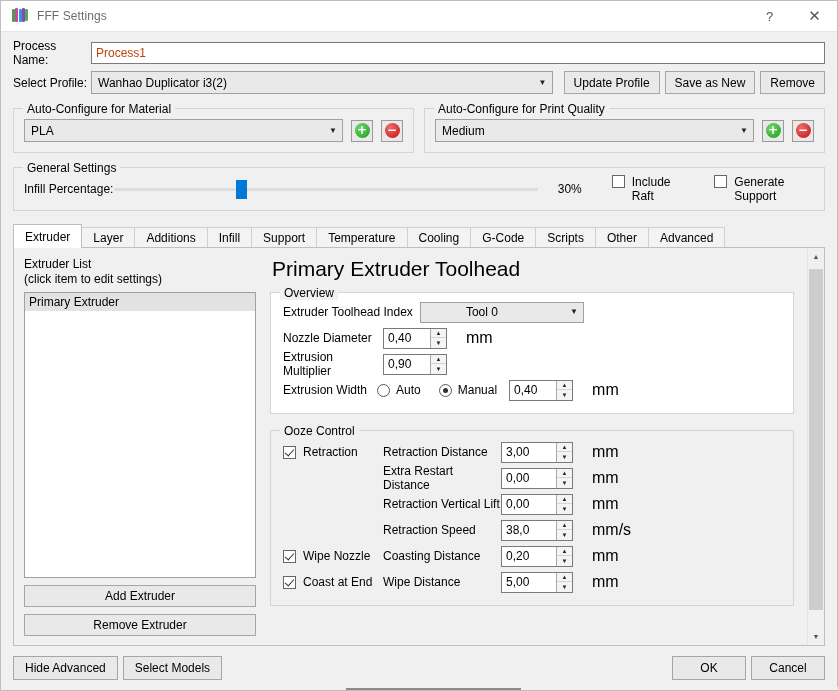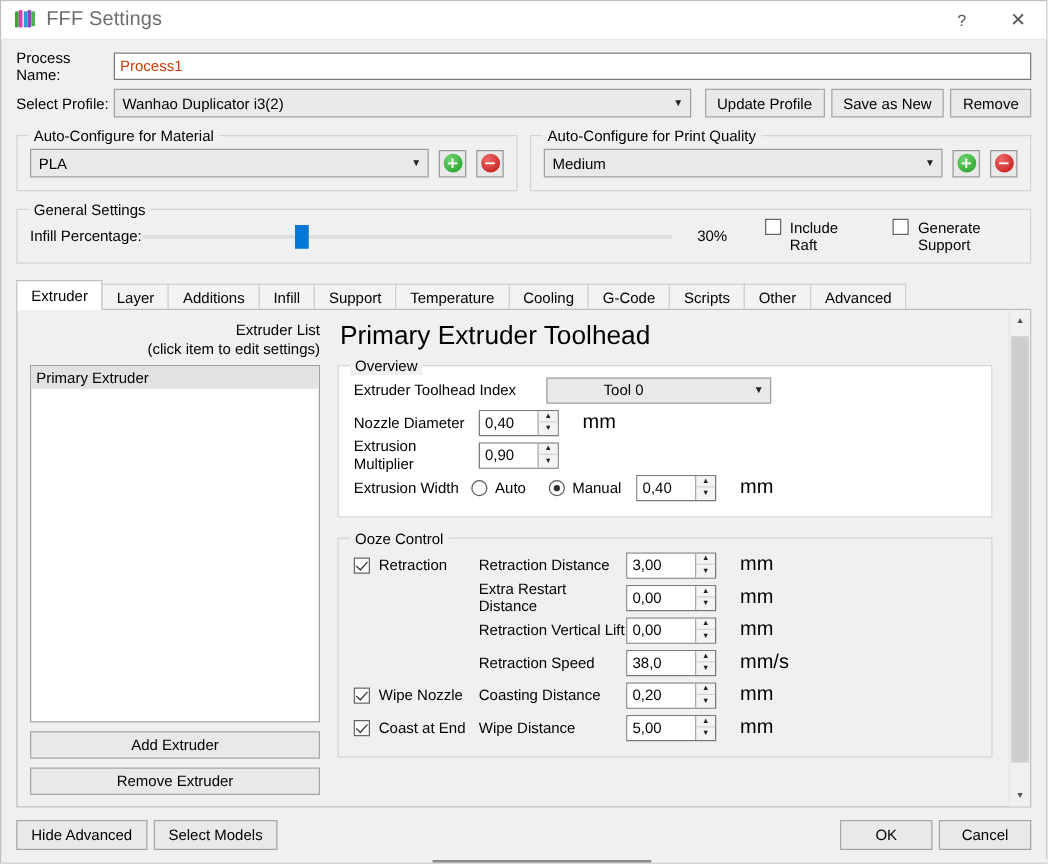--- a/index.html
+++ b/index.html
@@ -35,21 +35,21 @@
   }
   .app-icon i {
     position: absolute; top: 1px; display:block; width: 3px; border-radius: 1px;
   }
   .app-icon i:nth-child(1){ left:0px; height:13px; background:#3aa93a; }
   .app-icon i:nth-child(2){ left:3px; height:14px; background:#d63fae; top:0px;}
   .app-icon i:nth-child(3){ left:7px; height:13px; background:#2d9bd6; }
   .app-icon i:nth-child(4){ left:10px; height:14px; background:#8e44c8; top:0px;}
   .app-icon i:nth-child(5){ left:13px; height:12px; background:#4caf50; }
   .title-text {
-    font-size: 16px; color: #6d6d6d; letter-spacing: 0.1px;
+    font-size: 12px; color: #6d6d6d; letter-spacing: 0.1px;
   }
   .titlebar-spacer { flex: 1 1 auto; }
   .win-btn {
     width: 45px; height: 30px;
     display: flex; align-items: center; justify-content: center;
     color: #555; font-size: 13px;
     background: transparent; border: none;
   }
   .win-btn.close { font-size: 15px; color: #555; }
 
@@ -211,21 +211,21 @@
   .tab-content {
     flex: 1 1 auto;
     display: flex;
     padding: 9px 0 9px 10px;
     min-height: 0;
     overflow: hidden;
   }
 
   
   .left-pane { width: 232px; flex: 0 0 auto; display: flex; flex-direction: column; }
-  .list-caption { text-align: right; font-size: 12px; line-height: 15px; margin-bottom: 5px; }
+  .list-caption { text-align: left; font-size: 12px; line-height: 15px; margin-bottom: 5px; }
   .listbox {
     flex: 1 1 auto;
     border: 1px solid #a0a0a0;
     background: #ffffff;
     min-height: 0;
   }
   .list-item-sel {
     background: #e2e2e2;
     padding: 2px 4px;
     font-size: 12px;
@@ -238,21 +238,21 @@
     display: flex; align-items: center; justify-content: center;
     margin-top: 7px;
   }
 
   
   .right-pane { flex: 1 1 auto; padding-left: 14px; padding-right: 13px; min-width: 0; }
   .page-title { font-size: 21px; font-weight: normal; margin: 0 0 11px 2px; color: #000; }
 
   .fld-row { display: flex; align-items: center; height: 26px; }
   .fld-label { font-size: 12px; }
-  .combo-tool { width: 180px; height: 21px; margin-left: 24px; background:#e9e9e9;padding-left:45px; }
+  .combo-tool { width: 164px; height: 21px; margin-left: 7px; background:#e9e9e9;padding-left:45px; }
 
   .spin {
     display: flex; align-items: stretch;
     height: 21px;
     border: 1px solid #7a7a7a;
     background: #fff;
   }
   .spin .val {
     flex: 1 1 auto;
     display: flex; align-items: center;

